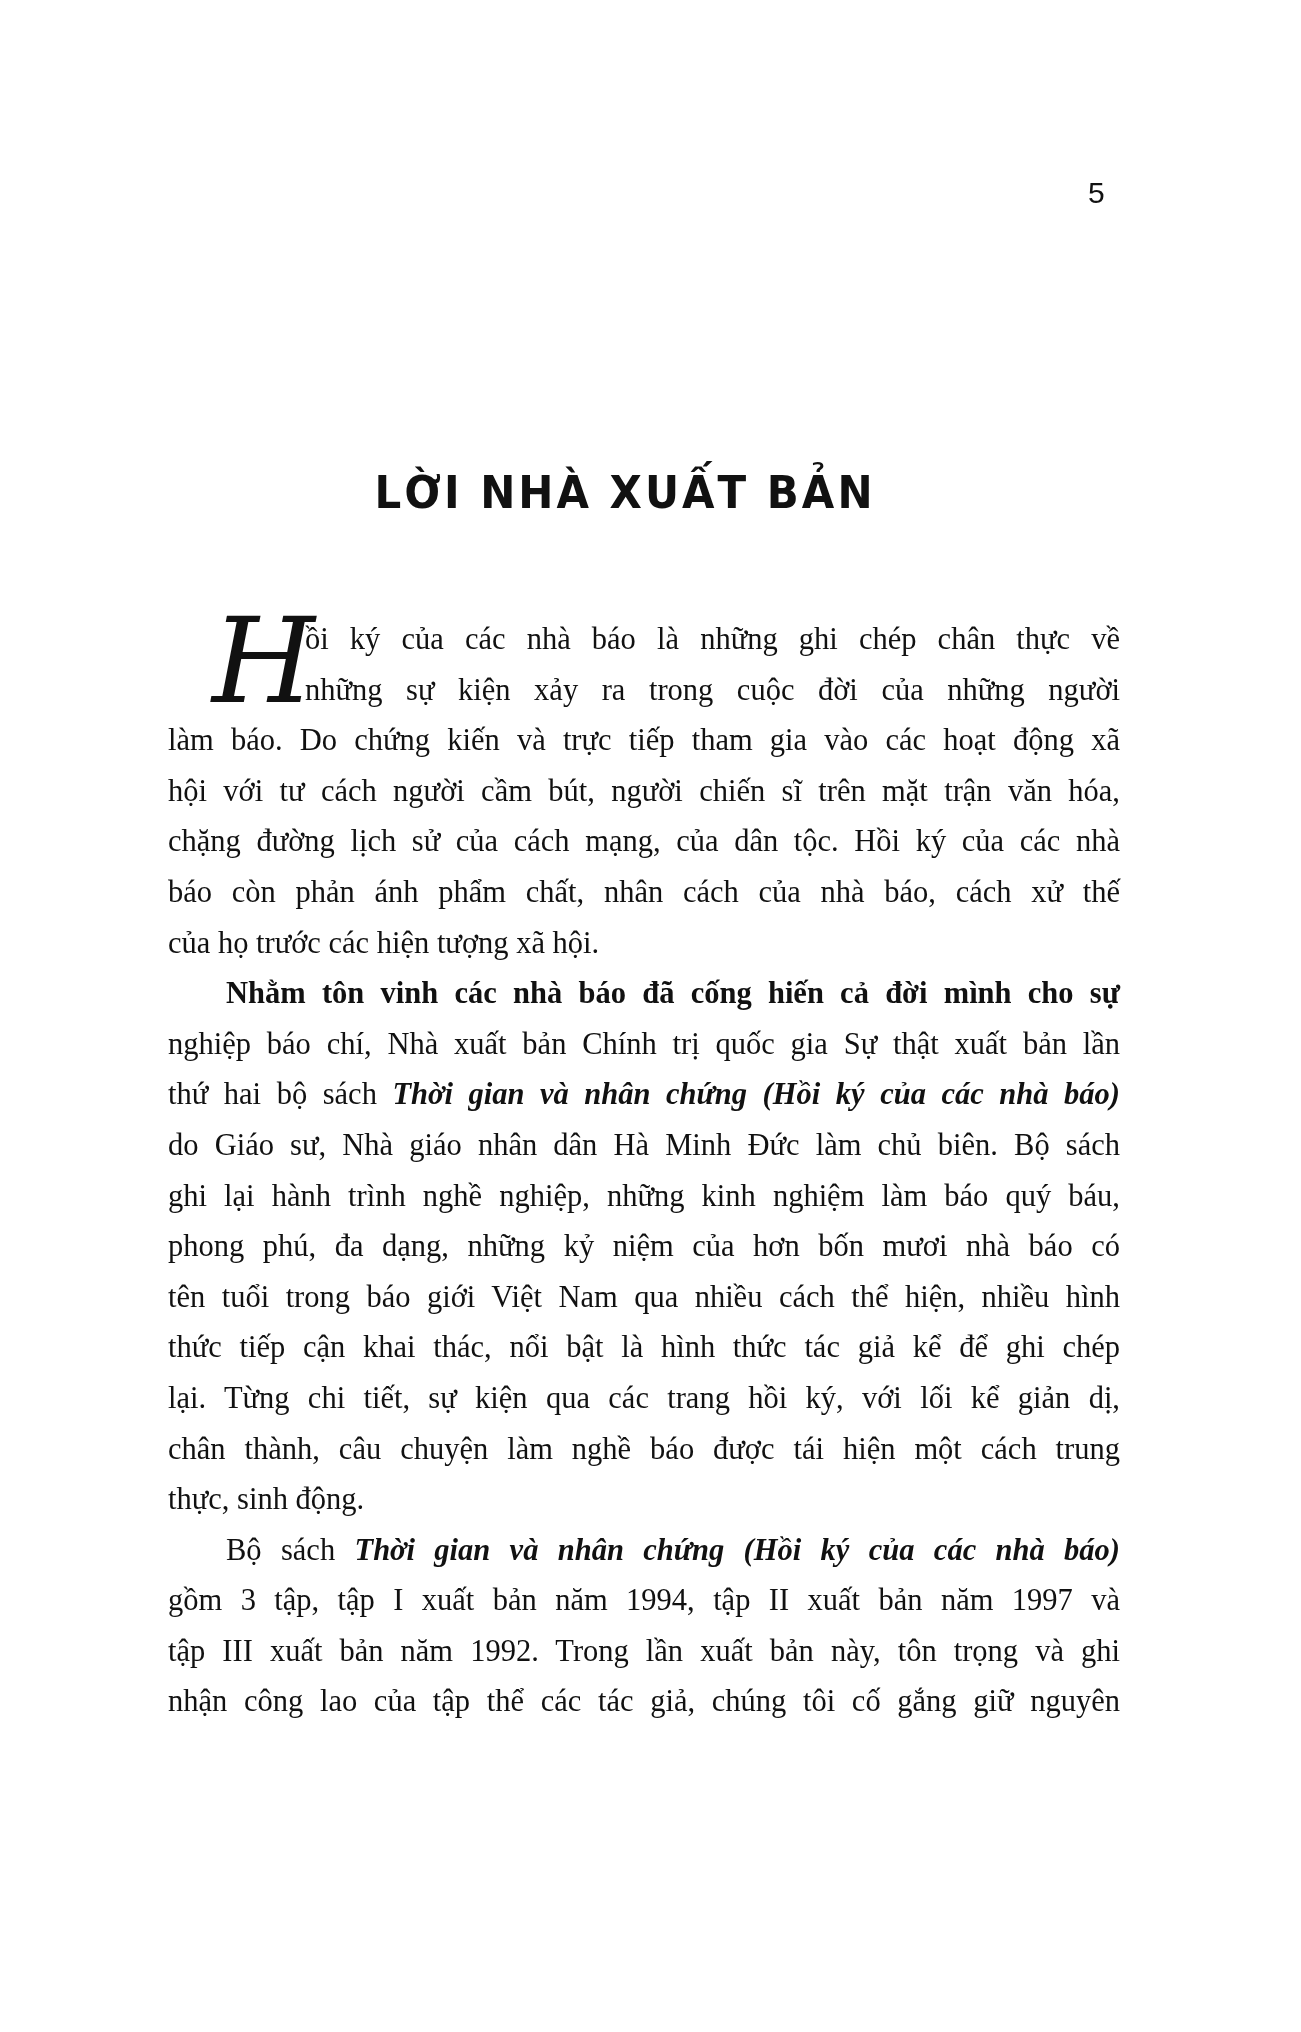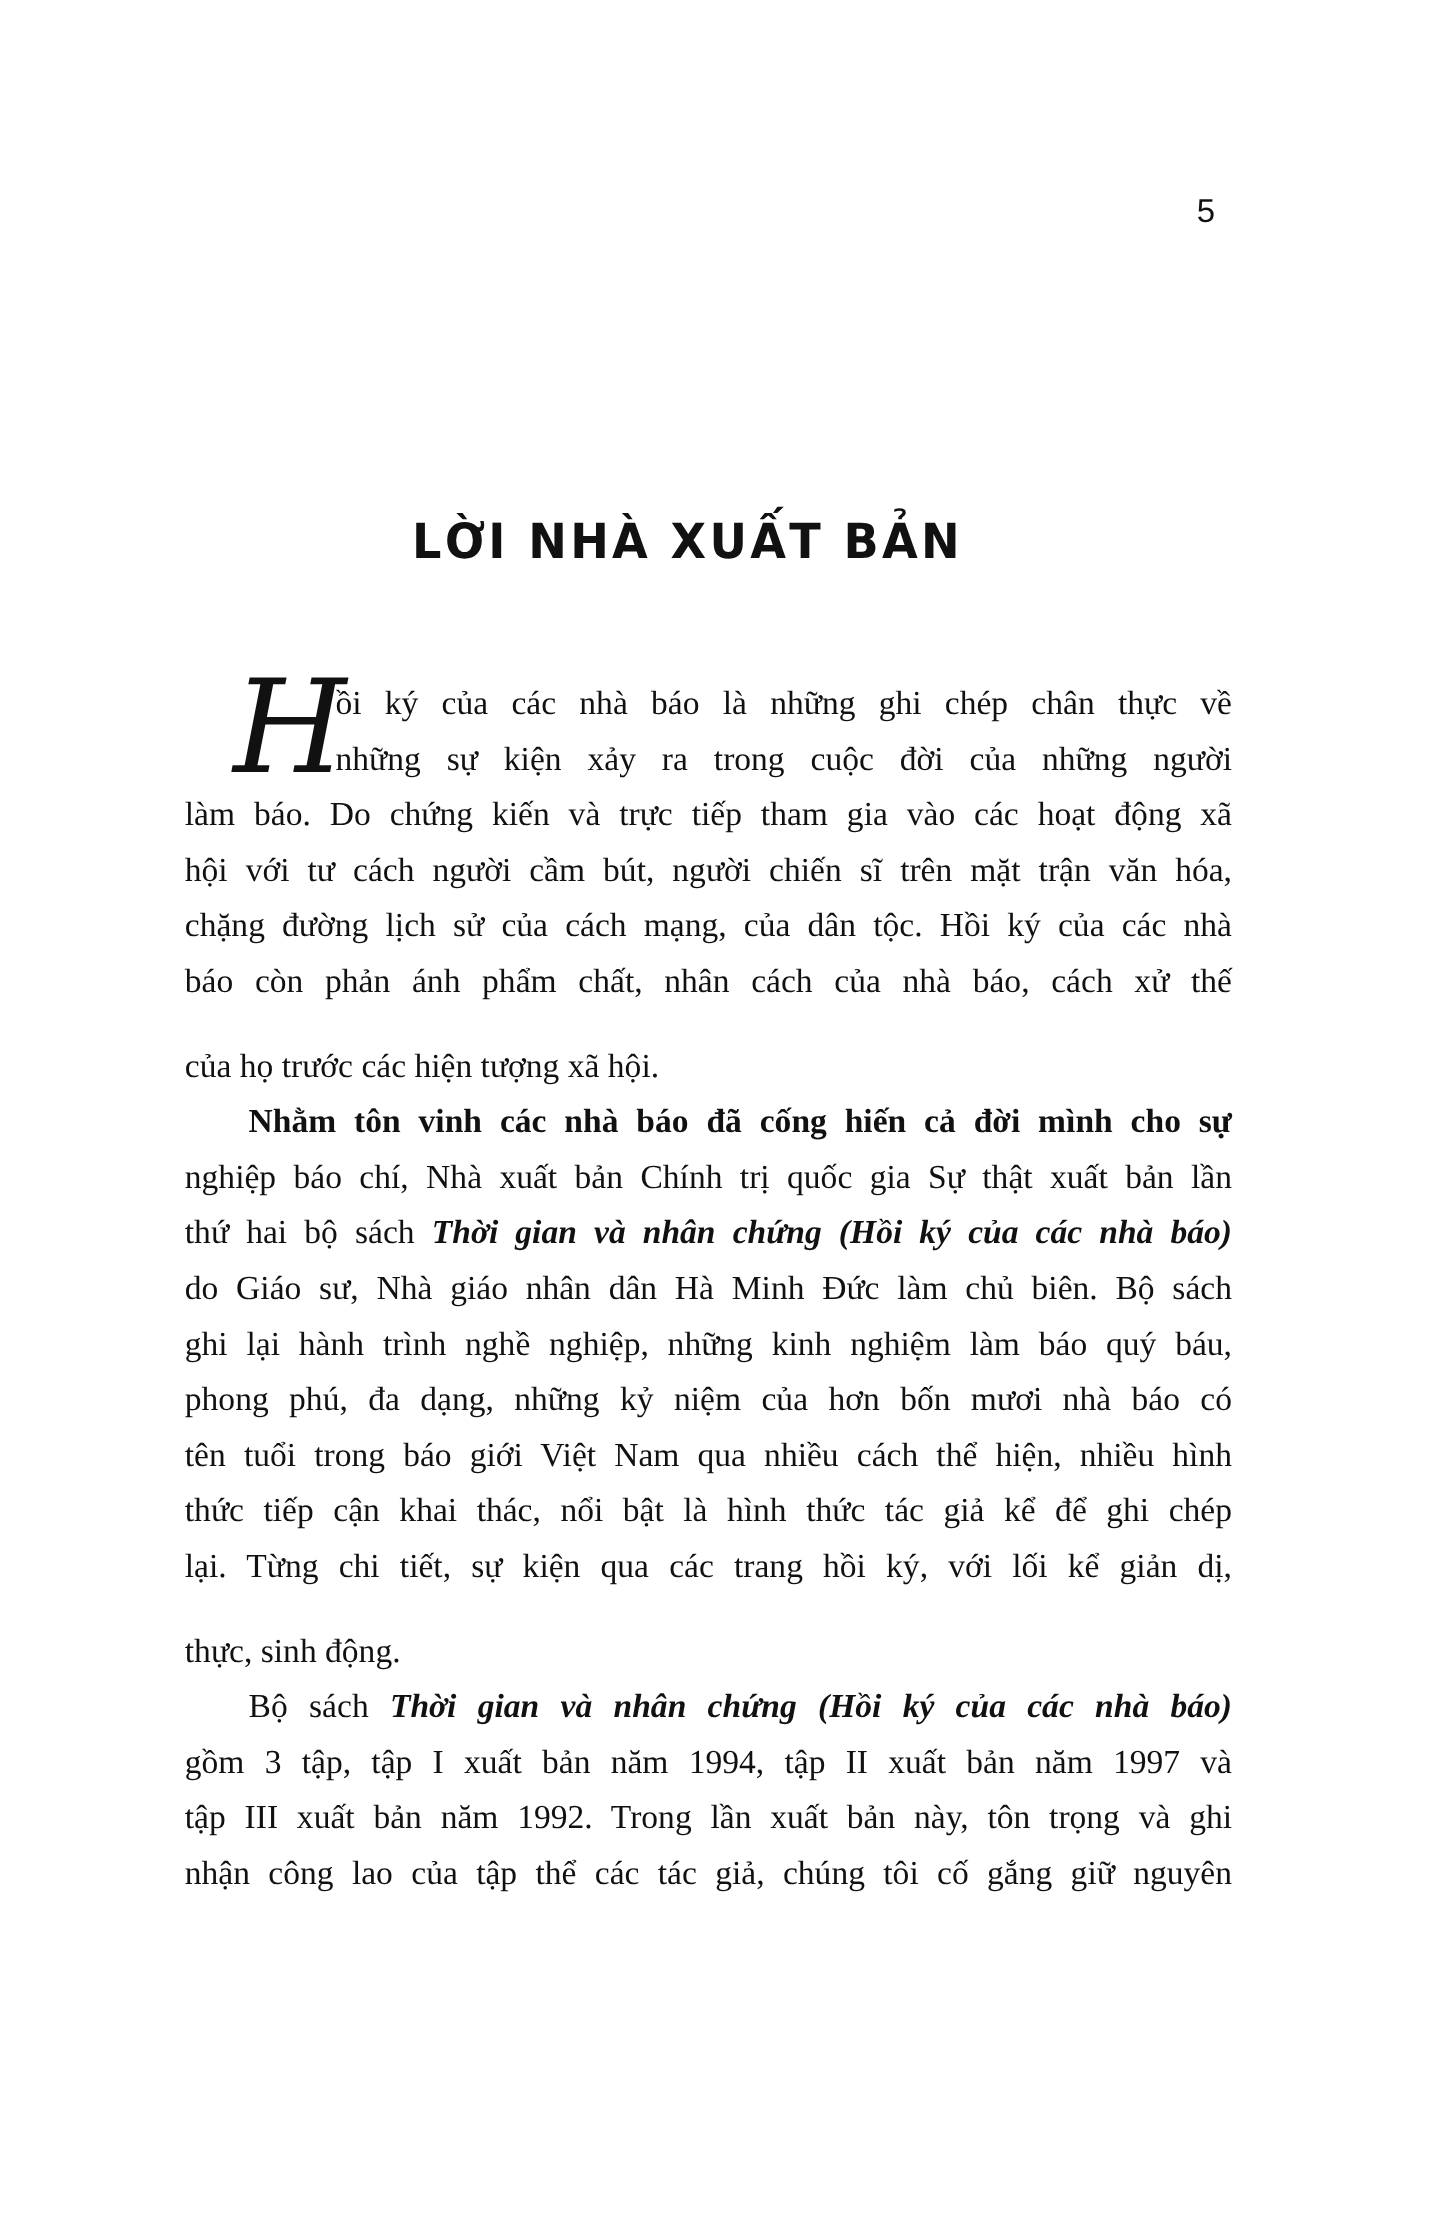--- a/index.html
+++ b/index.html
@@ -14,21 +14,21 @@
     font-family: "DejaVu Sans", sans-serif; font-weight: bold; font-size: 42px;
     letter-spacing: 3px; color: #111; transform: scaleY(1.05);
   }
   .body {
     position: absolute; left: 168px; top: 614px; width: 952px;
     font-family: "Liberation Serif", serif; font-size: 30.5px; line-height: 50.6px;
     color: #111; text-align: justify; text-align-last: auto;
   }
   .body p { margin: 0; }
   .line { display: block; text-align: justify; text-align-last: justify; white-space: nowrap; }
-  .line.last { text-align-last: left; margin-top: 26px; }
+  .line.last { text-align-last: left; }
   .dropcap-wrap { position: relative; }
   .dropcap {
     position: absolute; left: 44px; top: -12px;
     font-family: "DejaVu Serif", serif; font-style: italic; font-size: 118px; line-height: 1;
     color: #111;
   }
   .dc-line { padding-left: 137px; }
   em.bi { font-weight: bold; }
 </style>
 </head>
@@ -56,20 +56,21 @@
     <p>
       <span class="line" style="padding-left:58px;font-weight:bold;">Nhằm tôn vinh các nhà báo đã cống hiến cả đời mình cho sự</span>
       <span class="line">nghiệp báo chí, Nhà xuất bản Chính trị quốc gia Sự thật xuất bản lần</span>
       <span class="line"><span>thứ hai bộ sách </span><em class="bi">Thời gian và nhân chứng (Hồi ký của các nhà báo)</em></span>
       <span class="line">do Giáo sư, Nhà giáo nhân dân Hà Minh Đức làm chủ biên. Bộ sách</span>
       <span class="line">ghi lại hành trình nghề nghiệp, những kinh nghiệm làm báo quý báu,</span>
       <span class="line">phong phú, đa dạng, những kỷ niệm của hơn bốn mươi nhà báo có</span>
       <span class="line">tên tuổi trong báo giới Việt Nam qua nhiều cách thể hiện, nhiều hình</span>
       <span class="line">thức tiếp cận khai thác, nổi bật là hình thức tác giả kể để ghi chép</span>
       <span class="line">lại. Từng chi tiết, sự kiện qua các trang hồi ký, với lối kể giản dị,</span>
+      <span class="line">chân thành, câu chuyện làm nghề báo được tái hiện một cách trung</span>
       <span class="line last">thực, sinh động.</span>
     </p>
 
     <p>
       <span class="line" style="padding-left:58px;"><span>Bộ sách </span><em class="bi">Thời gian và nhân chứng (Hồi ký của các nhà báo)</em></span>
       <span class="line">gồm 3 tập,  tập I xuất bản năm 1994, tập II xuất bản năm 1997 và</span>
       <span class="line">tập III xuất bản năm 1992. Trong lần xuất bản này, tôn trọng và ghi</span>
       <span class="line">nhận công lao của tập thể các tác giả, chúng tôi cố gắng giữ nguyên</span>
     </p>
 

